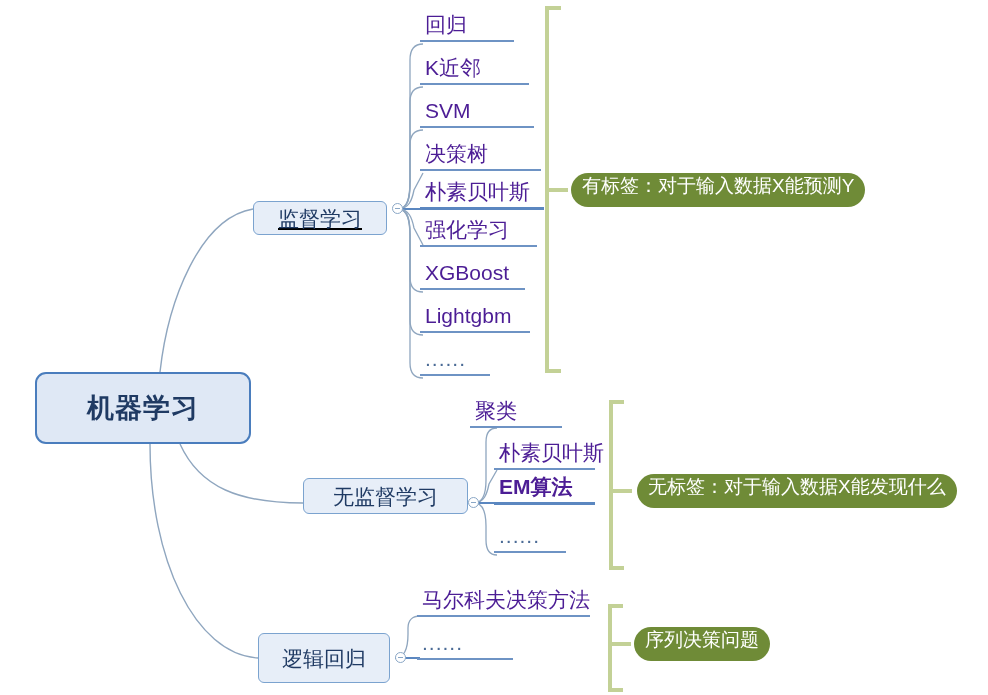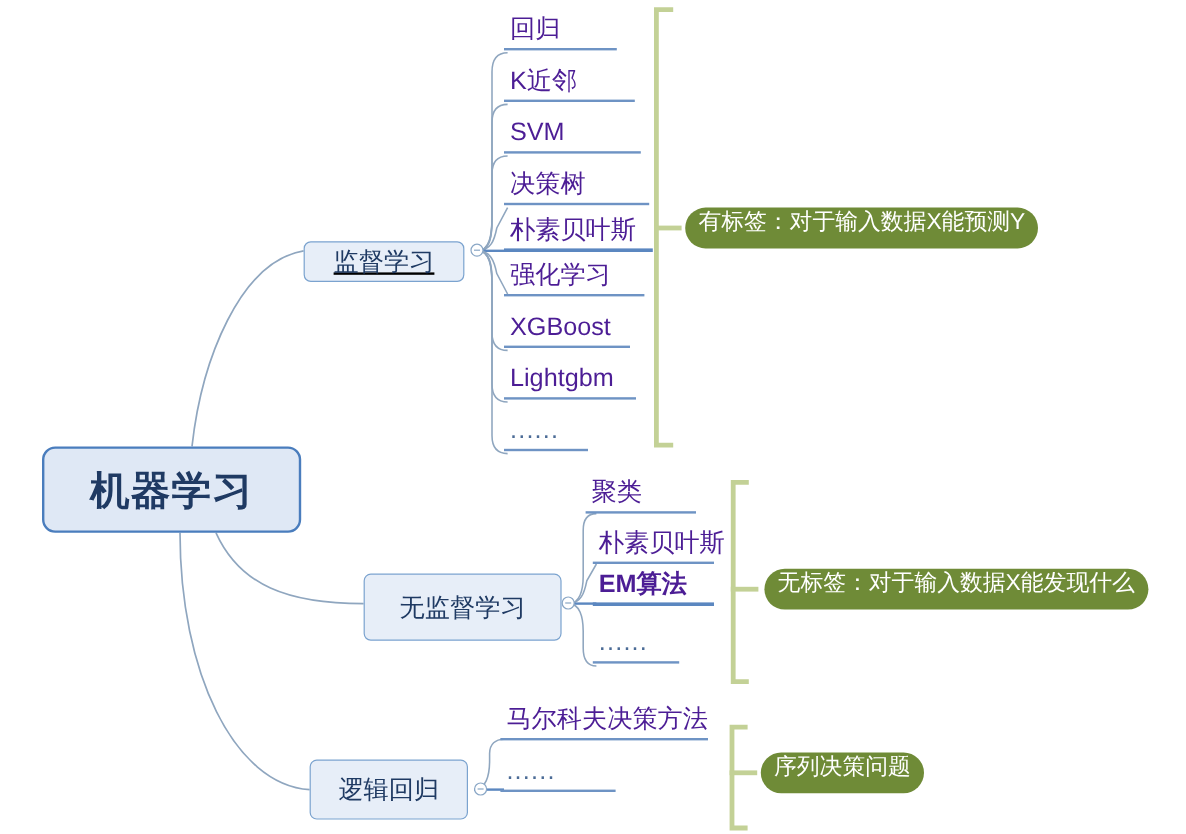--- a/index.html
+++ b/index.html
@@ -35,21 +35,21 @@
     height: 72px;
     box-sizing: border-box;
     background: #dfe8f5;
     border: 2.5px solid #4a7dbd;
     border-radius: 11px;
     display: flex;
     align-items: center;
     justify-content: center;
   }
   .root-node .root-label {
-    font-size: 33px;
+    font-size: 27px;
     font-weight: bold;
     color: #1f3a63;
     letter-spacing: 1px;
     line-height: 1;
   }
 
   
   .branch-node {
     position: absolute;
     box-sizing: border-box;
@@ -228,26 +228,26 @@
   </div>
   <div class="leaf-item" style="left:420px; top:346px; width:70px;">
     <span class="leaf-label dots">......</span>
     <span class="leaf-underline"></span>
   </div>
 
   <div class="summary-label" style="left:571px; top:173px; height:34px;">
     <span class="summary-text">有标签：对于输入数据X能预测Y</span>
   </div>
 
-  <div class="branch-node" style="left:303px; top:478px; width:165px; height:56px;">
+  <div class="branch-node" style="left:303px; top:478px; width:165px; height:36px;">
     <span class="branch-label">无监督学习</span>
   </div>
   <div class="collapse-toggle" style="left:468px; top:497px;"></div>
 
-  <div class="leaf-item" style="left:488px; top:398px; width:92px;">
+  <div class="leaf-item" style="left:470px; top:398px; width:92px;">
     <span class="leaf-label">聚类</span>
     <span class="leaf-underline"></span>
   </div>
   <div class="leaf-item" style="left:494px; top:440px; width:101px;">
     <span class="leaf-label">朴素贝叶斯</span>
     <span class="leaf-underline"></span>
   </div>
   <div class="leaf-item emphasis" style="left:494px; top:474px; width:101px;font-weight:bold;">
     <span class="leaf-label">EM算法</span>
     <span class="leaf-underline"></span>

